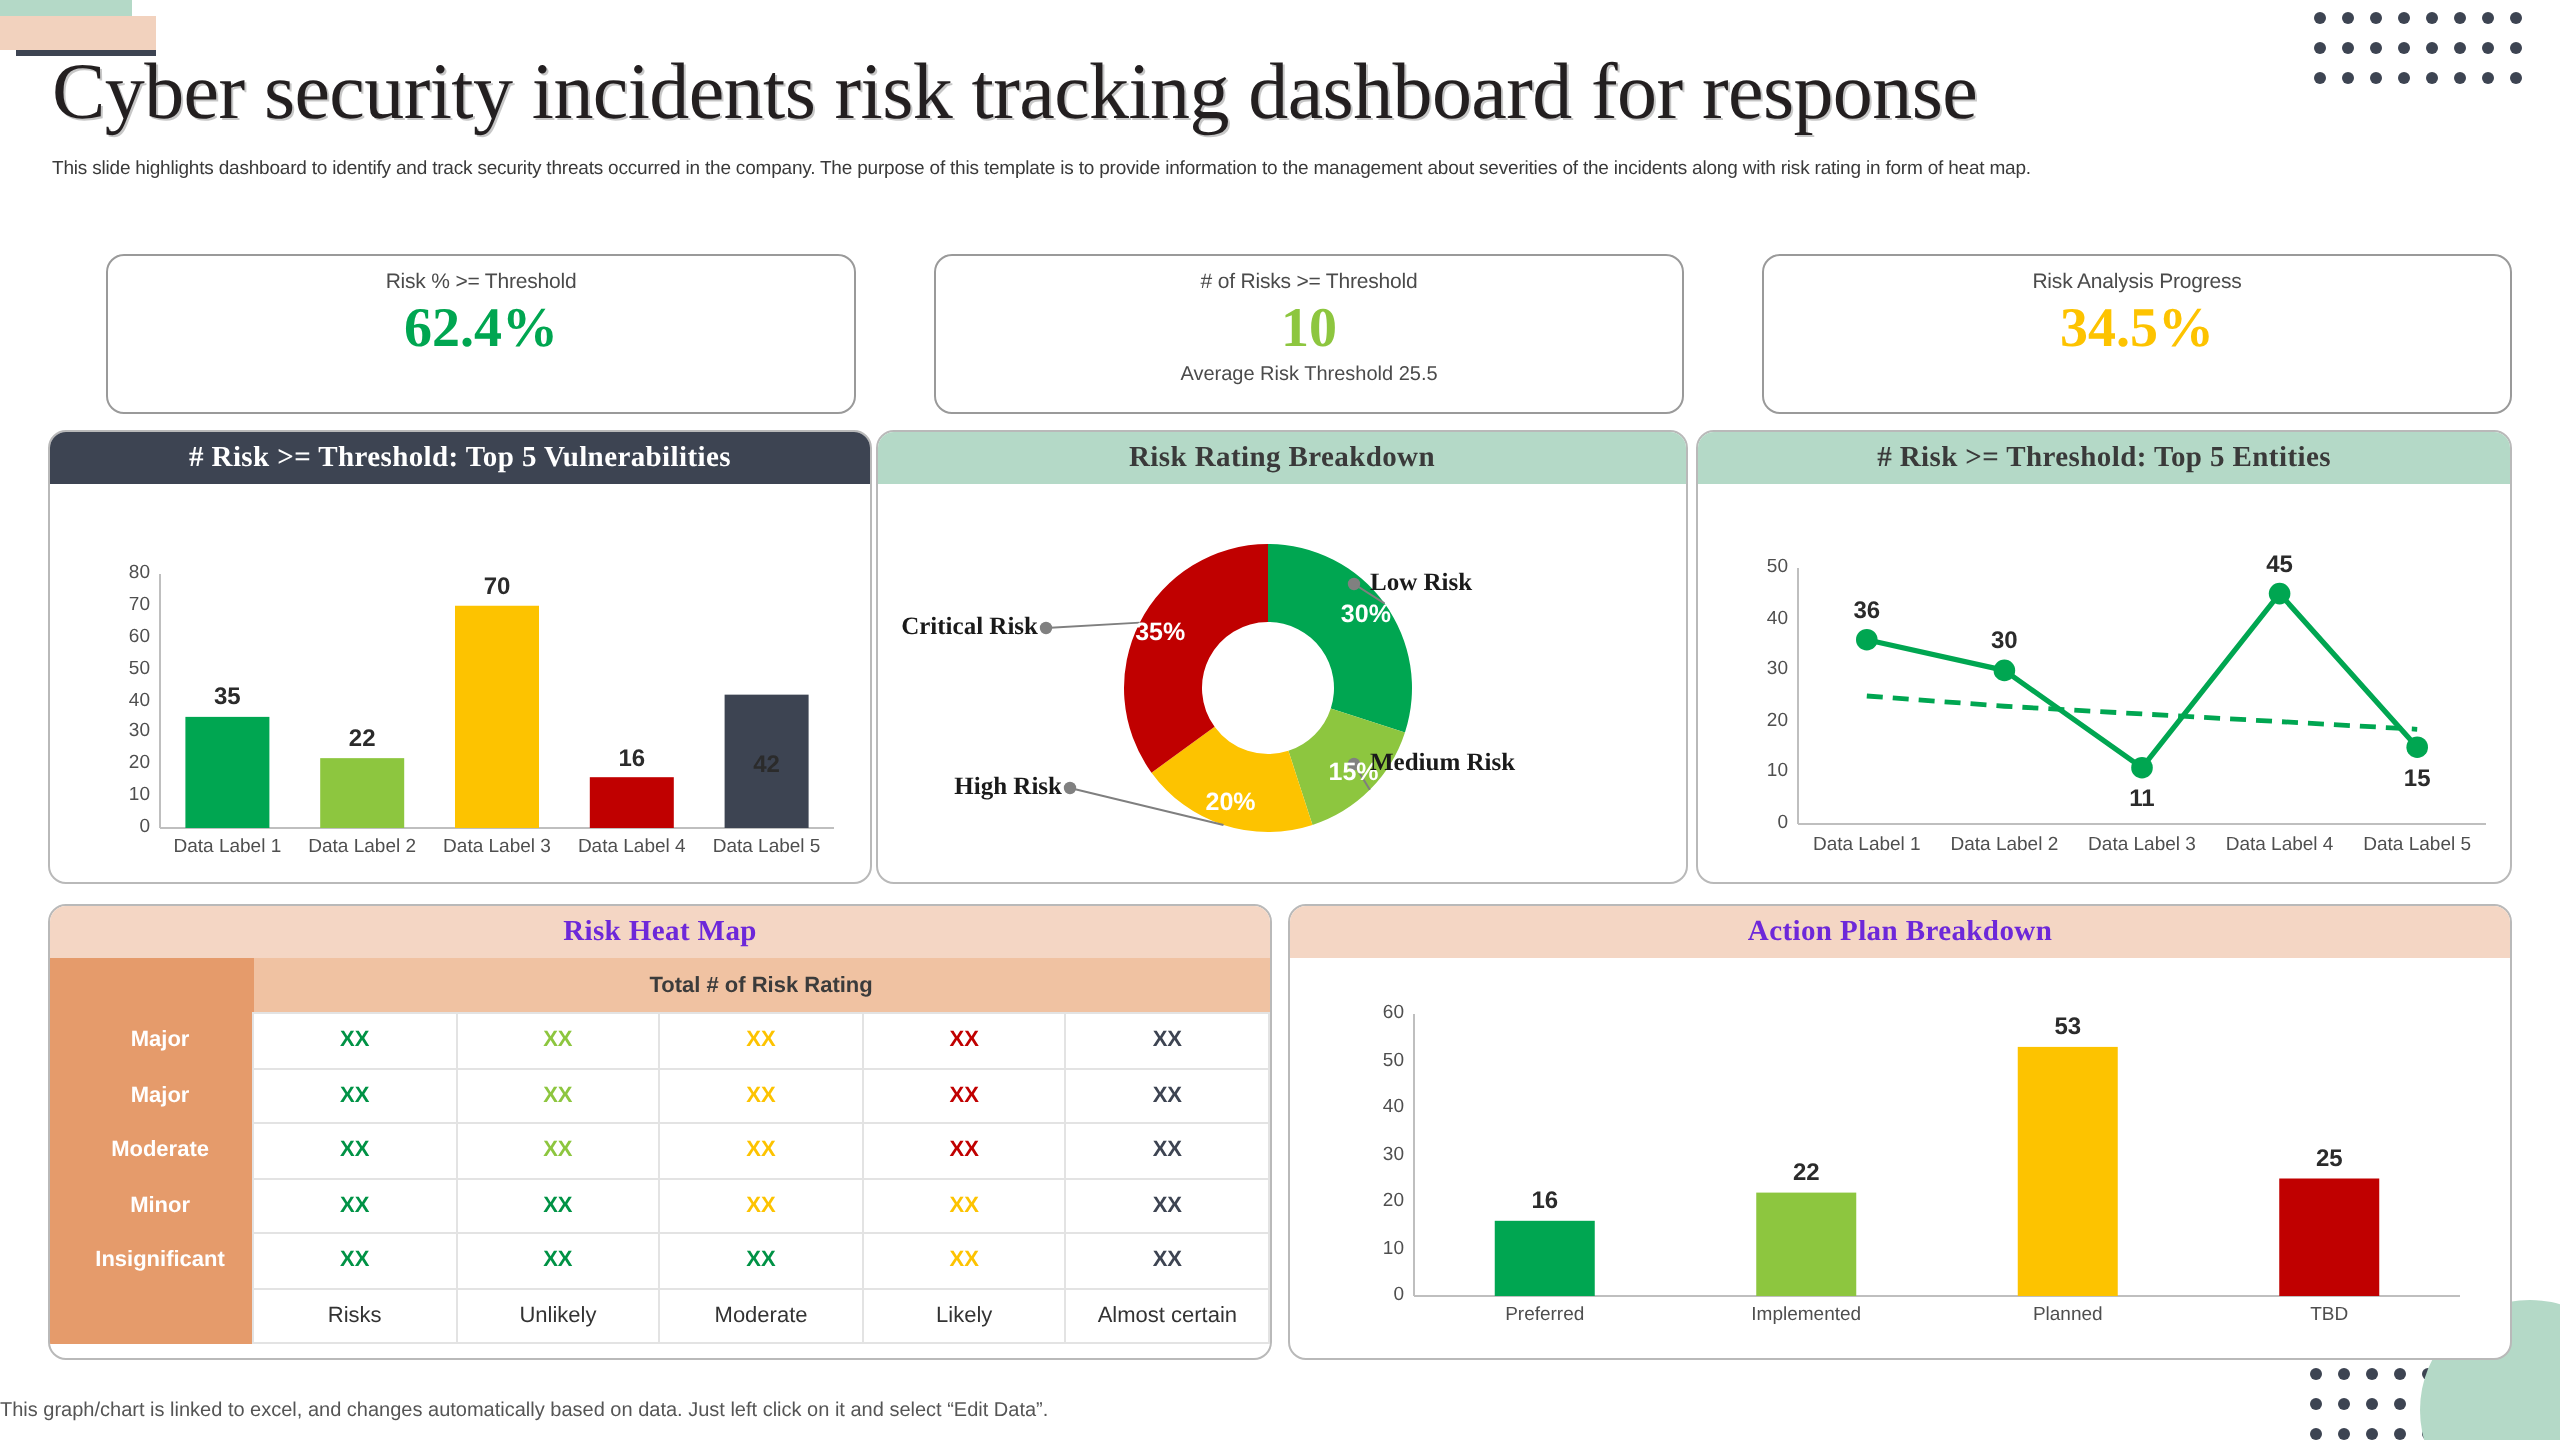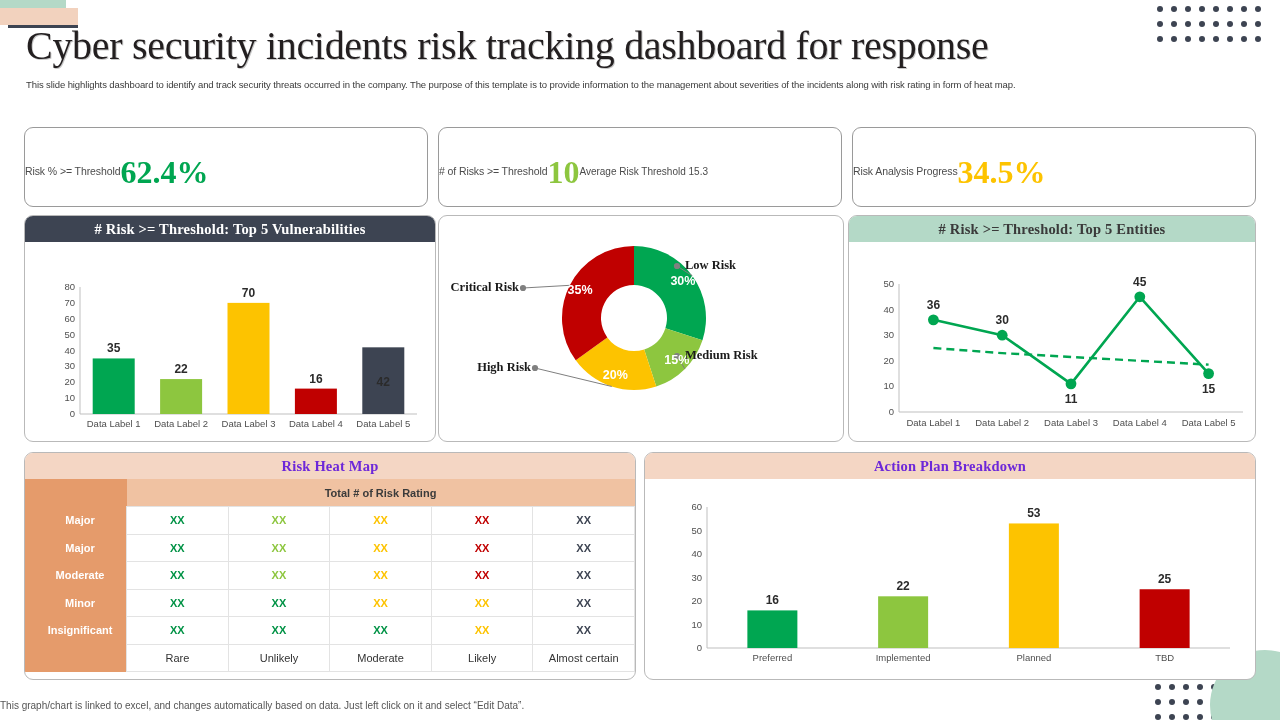--- a/index.html
+++ b/index.html
@@ -68,31 +68,32 @@
   #kpi-row {
     position: absolute; left: 24px; top: 127px;
     width: 1232px; height: 80px;
     display: flex; gap: 10px;
   }
   .kpi-card {
     flex: 1;
     border: 1.2px solid #9a9a9a;
     border-radius: 9px;
     background: #fff;
-    display: flex; 
+    display: flex; flex-direction: column;
     align-items: center; justify-content: flex-start;
     padding-top: 7px;
+    margin-left: 29px;
   }
   .kpi-title {
     font-size: 10.5px; color: #4b4b4b; letter-spacing: -0.1px;
     white-space: nowrap;
   }
   .kpi-value {
     font-family: "Liberation Serif", serif;
-    font-weight: bold; font-size: 32px; line-height: 32px;
+    font-weight: bold; font-size: 28px; line-height: 32px;
     margin-top: 2px;
   }
   .kpi-sub {
     font-size: 10px; color: #4b4b4b; margin-top: 1px;
   }
 
   
   .panel {
     position: absolute;
     border: 1.1px solid #b9b9b9;
@@ -227,21 +228,21 @@
 
   <div id="kpi-row">
     <div class="kpi-card">
       <div class="kpi-title">Risk % &gt;= Threshold</div>
       <div class="kpi-value" style="color:#00a651">62.4%</div>
       <div class="kpi-sub"></div>
     </div>
     <div class="kpi-card">
       <div class="kpi-title"># of Risks &gt;= Threshold</div>
       <div class="kpi-value" style="color:#8dc63f">10</div>
-      <div class="kpi-sub">Average Risk Threshold 15.3</div>
+      <div class="kpi-sub">Average Risk Threshold 25.5</div>
     </div>
     <div class="kpi-card">
       <div class="kpi-title">Risk Analysis Progress</div>
       <div class="kpi-value" style="color:#fdc300">34.5%</div>
       <div class="kpi-sub"></div>
     </div>
   </div>
 
   <div class="panel" id="panel-vulnerabilities" style="left:24px; top:215px; width:412px; height:227px;">
     <div class="panel-head dark"># Risk &gt;= Threshold:  Top 5 Vulnerabilities</div>
@@ -271,20 +272,21 @@
         <div class="val-label" style="left: 193.5px; top: 43.875px; width: 60px;">70</div>
         <div class="cat-label" style="left: 189.8px; top: 176px; width: 67.4px;">Data Label 3</div>
         <div class="val-label" style="left: 260.9px; top: 129.6px; width: 60px;">16</div>
         <div class="cat-label" style="left: 257.2px; top: 176px; width: 67.4px;">Data Label 4</div>
         <div class="val-label" style="left: 328.3px; top: 88.325px; width: 60px; margin-top: 45px;">42</div>
         <div class="cat-label" style="left: 324.6px; top: 176px; width: 67.4px;">Data Label 5</div>
       </div>
   </div>
 
   <div class="panel" id="panel-rating" style="left:438px; top:215px; width:406px; height:227px;">
+    <div class="panel-head mint">Risk Rating Breakdown</div>
     <div class="panel-body" id="chart-donut" style="height:200px;">
         <svg width="404" height="200" style="position: absolute; left: 0px; top: 0px;">
           <path d="M195,30 A72,72 0 0 1 263.47606917325106,124.24922359499621 L226.38486503774007,112.19756081437326 A33,33 0 0 0 195,69 Z" fill="#00a651"></path>
           <path d="M263.47606917325106,124.24922359499621 A72,72 0 0 1 217.2492235949962,170.47606917325106 L205.19756081437328,133.38486503774007 A33,33 0 0 0 226.38486503774007,112.19756081437326 Z" fill="#8dc63f"></path>
           <path d="M217.2492235949962,170.47606917325106 A72,72 0 0 1 136.7507764050038,144.32053816505808 L168.30243918562672,121.39691332565161 A33,33 0 0 0 205.19756081437328,133.38486503774007 Z" fill="#fdc300"></path>
           <path d="M136.7507764050038,144.32053816505808 A72,72 0 0 1 195,30 L195,69 A33,33 0 0 0 168.30243918562672,121.39691332565161 Z" fill="#c00000"></path>
           <line x1="253.2492235949962" y1="59.67946183494193" x2="238" y2="50" stroke="#7f7f7f" stroke-width="1"></line>
           <circle cx="238" cy="50" r="3.1" fill="#808080"></circle>
           <line x1="245.91168824543144" y1="152.91168824543144" x2="238" y2="140" stroke="#7f7f7f" stroke-width="1"></line>
           <circle cx="238" cy="140" r="3.1" fill="#808080"></circle>
@@ -381,21 +383,21 @@
             <tr>
               <td class="hm-side">Insignificant</td>
               <td class="hm-cell" style="color: rgb(0, 146, 69);">XX</td>
               <td class="hm-cell" style="color: rgb(0, 146, 69);">XX</td>
               <td class="hm-cell" style="color: rgb(0, 146, 69);">XX</td>
               <td class="hm-cell" style="color: rgb(253, 195, 0);">XX</td>
               <td class="hm-cell" style="color: rgb(61, 68, 82);">XX</td>
             </tr>
             <tr>
               <td class="hm-corner"></td>
-              <td class="hm-bottom">Rare</td>
+              <td class="hm-bottom">Risks</td>
               <td class="hm-bottom">Unlikely</td>
               <td class="hm-bottom">Moderate</td>
               <td class="hm-bottom">Likely</td>
               <td class="hm-bottom">Almost certain</td>
             </tr>
           </tbody>
         </table>
     </div>
   </div>
 

